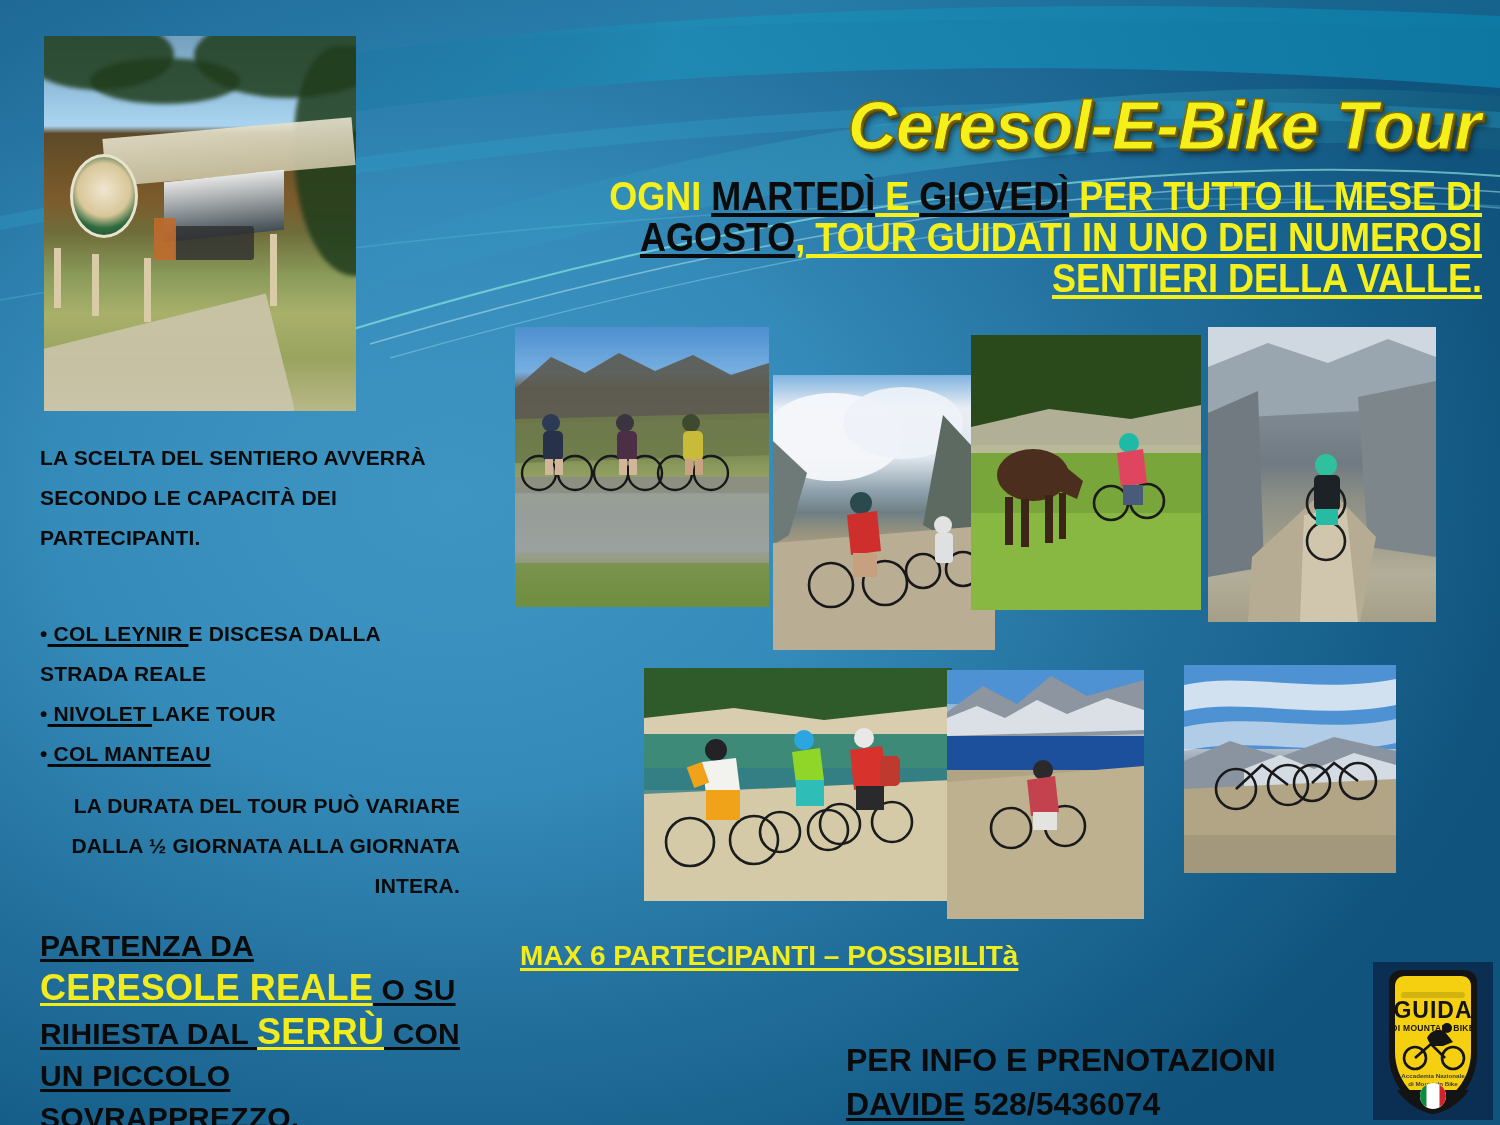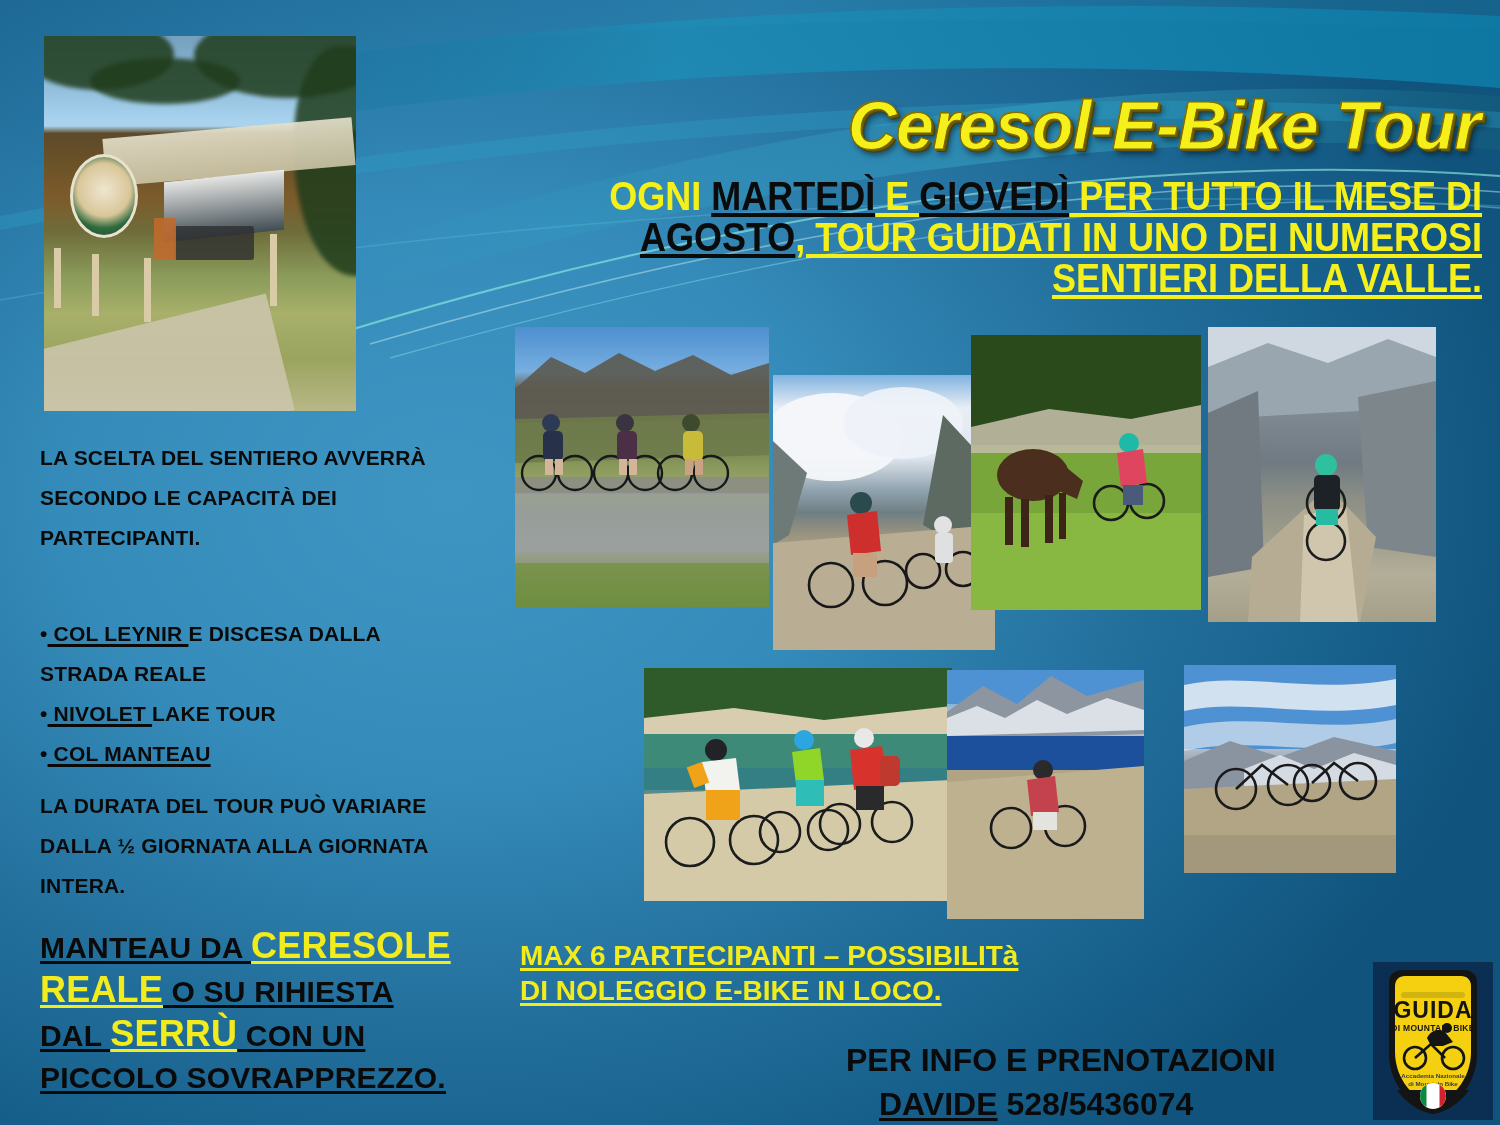--- a/index.html
+++ b/index.html
@@ -83,35 +83,35 @@
   #subtitle u{text-decoration:underline;text-underline-offset:3px;text-decoration-thickness:4px;}
 
   .ltext{
     position:absolute;left:40px;
     color:#0a0a0a;font-weight:bold;font-size:21px;line-height:40px;
     width:420px;letter-spacing:.2px;
   }
   .ltext u{text-decoration:underline;text-underline-offset:3px;text-decoration-thickness:3px;}
   #blk-scelta{top:438px;}
   #blk-list{top:578px;margin-top:36px;}
-  #blk-durata{top:786px;}
+  #blk-durata{top:786px;text-align:right;}
   #blk-partenza{top:925px;font-size:30px;line-height:42px;}
   #blk-partenza .yel{color:#f2ec1c;font-size:36px;}
 
   #maxpart{
     position:absolute;left:520px;top:938px;width:640px;
     color:#f2ec1c;font-weight:bold;font-size:28px;line-height:35px;
   }
   #maxpart u{text-decoration:underline;text-underline-offset:3px;text-decoration-thickness:3px;}
 
   #info{
     position:absolute;left:846px;top:1038px;width:520px;
     color:#0a0a0a;font-weight:bold;font-size:32px;line-height:44px;
   }
-  #info u{text-decoration:underline;text-underline-offset:3px;text-decoration-thickness:3px;margin-left:33px;}
+  #info u{text-decoration:underline;text-underline-offset:3px;text-decoration-thickness:3px;}
 
   
   #logo{position:absolute;left:1373px;top:962px;width:120px;height:158px;border-radius:10px;}
   #logo .plate{position:absolute;inset:0;background:#0a2f52;}
 </style>
 </head>
 <body>
 
 <div id="poster">
 
@@ -335,25 +335,24 @@
   <div class="ltext" id="blk-scelta">LA SCELTA DEL SENTIERO AVVERRÀ SECONDO LE CAPACITÀ DEI PARTECIPANTI.</div>
 
   <div class="ltext" id="blk-list">
     <div><span>•</span><u> COL LEYNIR </u><span>E DISCESA DALLA STRADA REALE</span></div>
     <div><span>•</span><u> NIVOLET </u><span>LAKE TOUR</span></div>
     <div><span>•</span><u> COL MANTEAU</u><span></span></div>
   </div>
 
   <div class="ltext" id="blk-durata">LA DURATA DEL TOUR PUÒ VARIARE DALLA ½ GIORNATA ALLA GIORNATA INTERA.</div>
 
-  <div class="ltext" id="blk-partenza"><u>MANTEAU DA </u><u class="yel">CERESOLE REALE</u><u> O SU RIHIESTA DAL </u><u class="yel">SERRÙ</u><u> CON UN PICCOLO SOVRAPPREZZO.</u></div>
+  <div class="ltext" id="blk-partenza"><u>PARTENZA DA </u><u class="yel">CERESOLE REALE</u><u> O SU RIHIESTA DAL </u><u class="yel">SERRÙ</u><u> CON UN PICCOLO SOVRAPPREZZO.</u></div>
 
   <div id="maxpart">
     <div><u>MAX 6 PARTECIPANTI – POSSIBILITà</u></div>
-    <div><u>DI NOLEGGIO E-BIKE IN LOCO.</u></div>
   </div>
 
   <div id="info">
     <div>PER INFO E PRENOTAZIONI</div>
     <div><u>DAVIDE</u><span> 528/5436074</span></div>
   </div>
 
   <div id="logo">
     <div class="plate"></div>
     <svg viewBox="0 0 120 158" width="120" height="158" style="position:absolute;inset:0">

